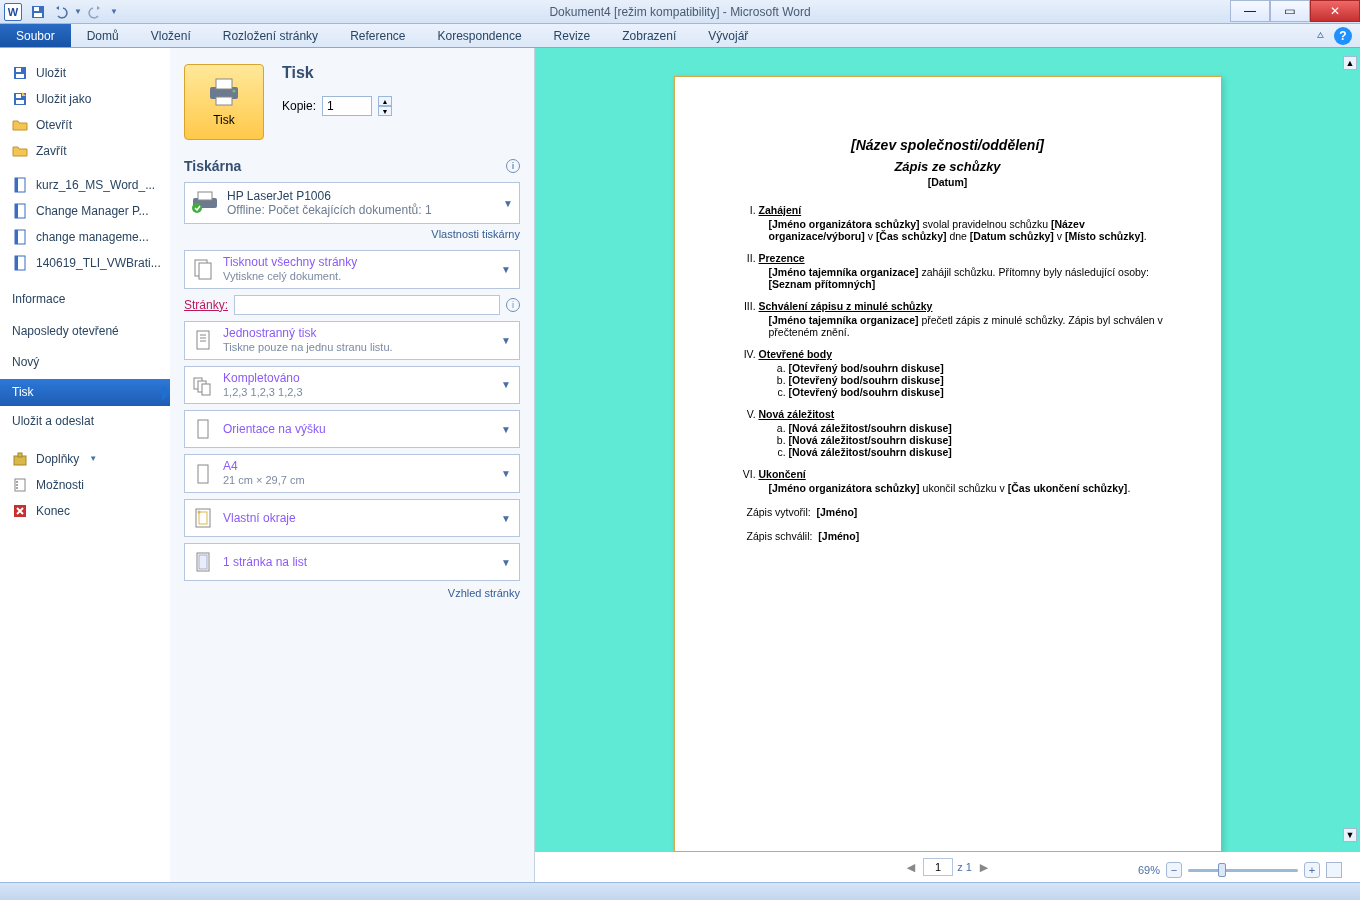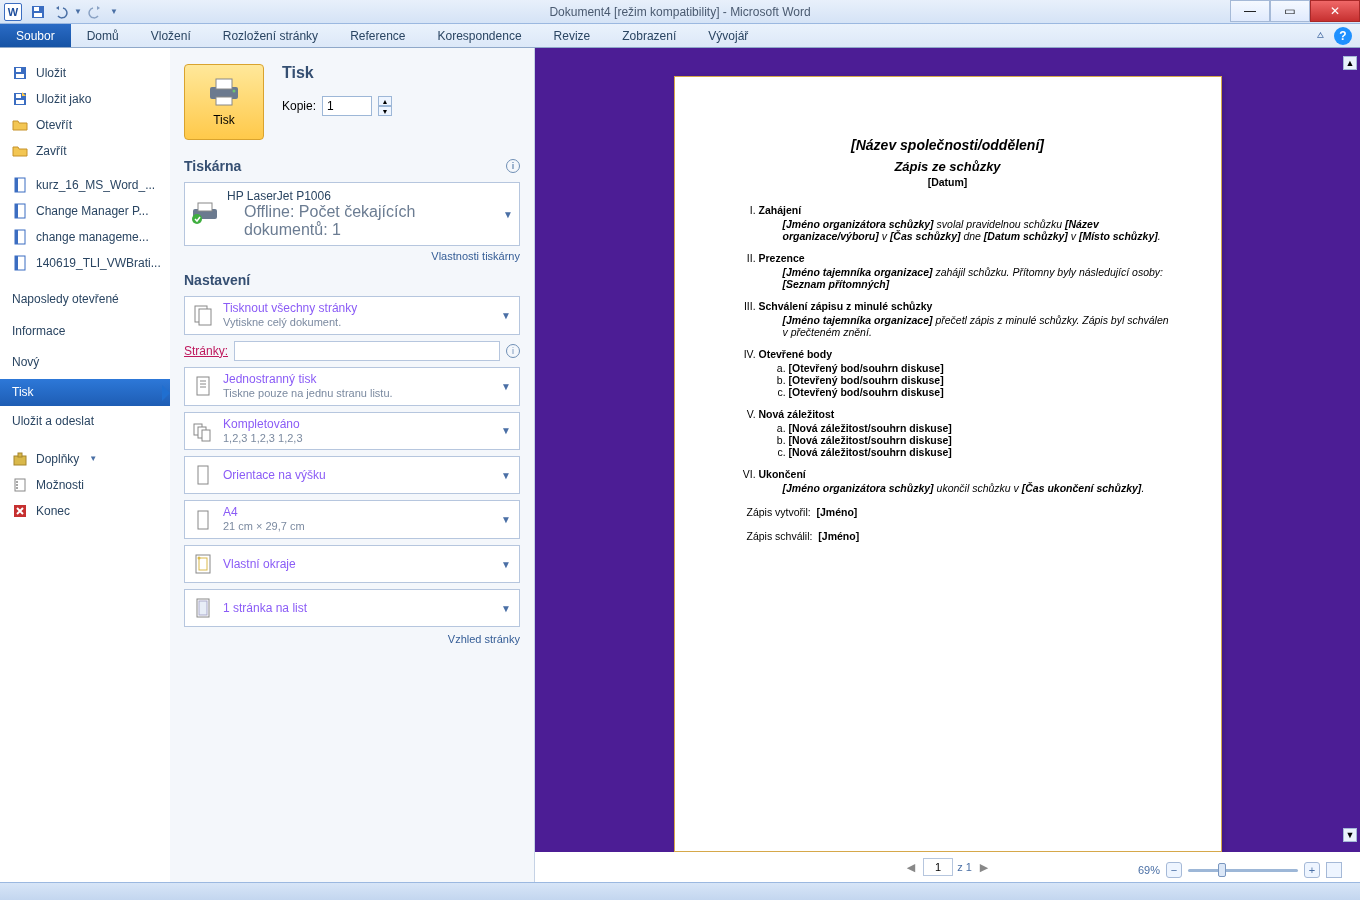--- a/index.html
+++ b/index.html
@@ -53,37 +53,37 @@
     .dd-txt { flex:1; line-height:1.25; }
     .dd-main { color:#8b5cf6; font-size:12px; }
     .dd-sub { color:#7b8aa0; font-size:11px; }
     .dd-arrow { color:#4a6fa5; font-size:10px; }
 
     .printer-box { display:flex; align-items:center; background:#fff; border:1px solid #b6c6de; padding:6px; margin-bottom:4px; cursor:pointer; }
     .printer-box .pico { width:36px; }
     .printer-box .pico svg { width:32px; height:24px; }
     .printer-box .ptxt { flex:1; }
     .printer-box .ptxt .pname { font-size:12px; color:#2a4562; }
-    .printer-box .ptxt .pstat { font-size:16px; color:#6b7c92;margin-left:17px; }
+    .printer-box .ptxt .pstat { font-size:12px; color:#6b7c92; }
     .link { text-align:right; color:#355d96; font-size:11px; cursor:pointer; margin-bottom:10px; }
     .pages-row { display:flex; align-items:center; gap:6px; margin-bottom:6px; }
     .pages-row label { color:#be185d; font-size:12px;text-decoration:underline; }
     .pages-row input { flex:1; border:1px solid #b6c6de; height:20px; padding:2px 4px; font-size:12px; }
 
     
     .preview { flex:1; background:#fff; display:flex; flex-direction:column; position:relative; }
-    .preview-canvas { flex:1; background:#4c1d95; display:flex; align-items:flex-start; justify-content:center; overflow:auto; padding-top:28px;}
+    .preview-canvas { flex:1; background:#5eead4; display:flex; align-items:flex-start; justify-content:center; overflow:auto; padding-top:28px;}
     .page { width:548px; height:776px; background:#fff; border:1px solid #d6a84a; box-shadow:2px 2px 6px rgba(0,0,0,0.15); padding:60px 48px 40px 48px; font-family:"Times New Roman",serif; color:#000; font-size:10.5px; }
     .page h1 { text-align:center; font-style:italic; font-weight:bold; font-size:14px; margin-bottom:6px; }
     .page h2 { text-align:center; font-style:italic; font-weight:bold; font-size:13px; margin-bottom:2px; }
     .page h3 { text-align:center; font-weight:bold; font-size:10.5px; margin-bottom:16px; }
     .page ol.roman { list-style: upper-roman; padding-left:36px; }
     .page ol.roman > li { margin-bottom:10px; }
-    .page ol.roman > li > .itit { font-weight:bold; }
-    .page .body { margin-left:24px; margin-top:2px;font-style:italic; }
+    .page ol.roman > li > .itit { font-weight:bold; text-decoration:underline; }
+    .page .body { margin-left:10px; margin-top:2px; }
     .page ol.alpha { list-style:lower-alpha; padding-left:30px; margin-top:2px;}
     .page .sig { margin-left:24px; margin-top:12px; }
     .vscroll { position:absolute; right:2px; top:8px; bottom:40px; width:16px; display:flex; flex-direction:column; align-items:center;}
     .vsb { width:14px;height:14px;border:1px solid #a5b9d7;background:#eaf2fc;font-size:9px;display:flex;align-items:center;justify-content:center;cursor:pointer;}
 
     .pager { height:30px; display:flex; align-items:center; justify-content:center; gap:4px; color:#4a6fa5; font-size:11px; border-top:0;}
     .pager input { width:30px; height:18px; border:1px solid #b6c6de; text-align:center; font-size:11px; }
     .pager .pbtn { cursor:pointer; padding:0 4px; color:#888;}
     .zoom { position:absolute; right:18px; bottom:4px; display:flex; align-items:center; gap:6px; font-size:11px; color:#4a6fa5;}
     .zoom .zbtn { width:16px;height:16px;border:1px solid #a5b9d7;border-radius:3px;display:flex;align-items:center;justify-content:center;cursor:pointer;background:#eef5ff;}
@@ -204,22 +204,22 @@
         <span>change manageme...</span>
       </div>
     <div class="sb-item">
         <svg viewBox="0 0 16 16">
           <rect x="3" y="1" width="10" height="14" fill="#fff" stroke="#3b6dc1"></rect>
           <rect x="3" y="1" width="3" height="14" fill="#3b6dc1"></rect>
         </svg>
         <span>140619_TLI_VWBrati...</span>
       </div>
     <div class="sb-sep"></div>
+    <div class="sb-plain">Informace</div>
     <div class="sb-plain">Naposledy otevřené</div>
-    <div class="sb-plain">Informace</div>
     <div class="sb-plain">Nový</div>
     <div class="sb-plain sb-active">Tisk</div>
     <div class="sb-plain">Uložit a odeslat</div>
     <div class="sb-sep"></div>
     <div class="sb-item">
         <svg viewBox="0 0 16 16">
           <rect x="2" y="5" width="12" height="9" fill="#d9b84a" stroke="#a6862c"></rect>
           <rect x="6" y="2" width="4" height="4" fill="#d9b84a" stroke="#a6862c"></rect>
         </svg>
         <span>Doplňky</span>
@@ -279,23 +279,20 @@
             <path d="M4 18l2 2 3-4" stroke="#fff" stroke-width="1.5" fill="none"></path>
           </svg></div>
       <div class="ptxt">
         <div class="pname">HP LaserJet P1006</div>
         <div class="pstat">Offline: Počet čekajících dokumentů: 1</div>
       </div>
       <div class="dd-arrow">▼</div>
     </div>
     <div class="link">Vlastnosti tiskárny</div>
 
-    <div class="sect-h">
-        <span>Nastavení</span>
-      </div>
 
     <div class="dd">
       <div class="dd-ico">
           <svg viewBox="0 0 24 24">
             <rect x="4" y="3" width="12" height="16" fill="#fff" stroke="#888"></rect>
             <rect x="8" y="6" width="12" height="16" fill="#fff" stroke="#888"></rect>
           </svg>
         </div>
       <div class="dd-txt">
           <div class="dd-main">Tisknout všechny stránky</div>

